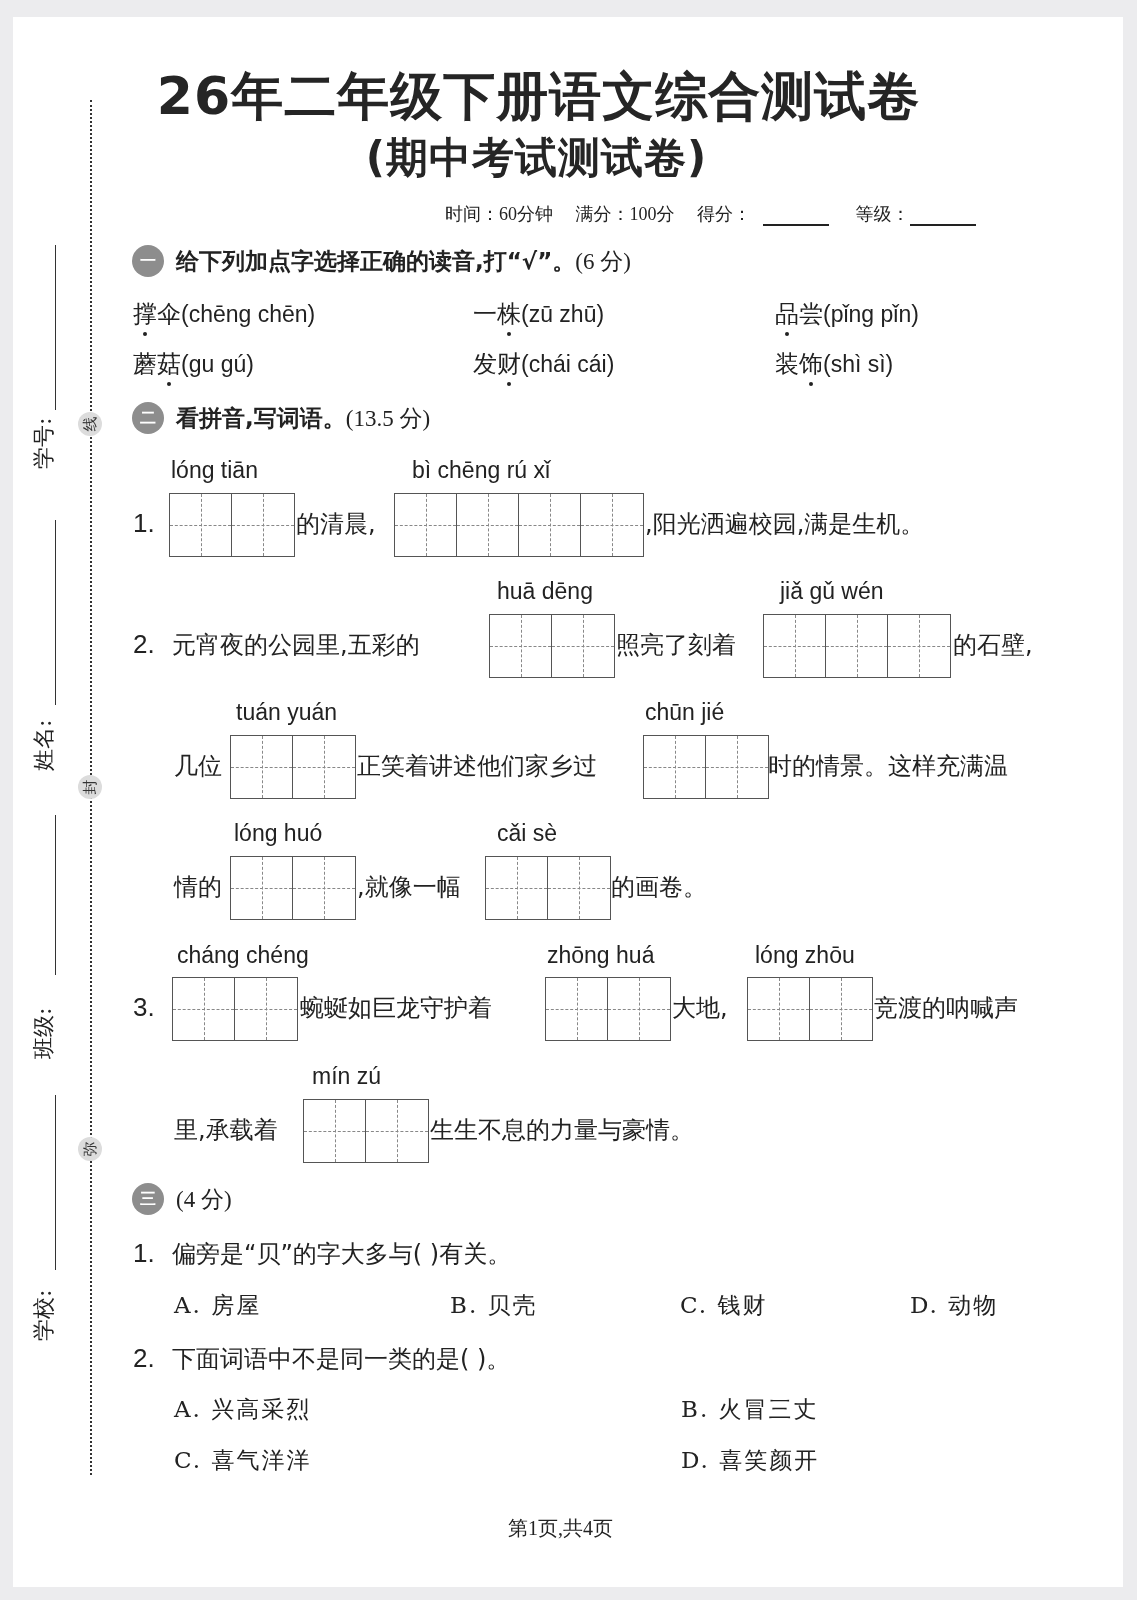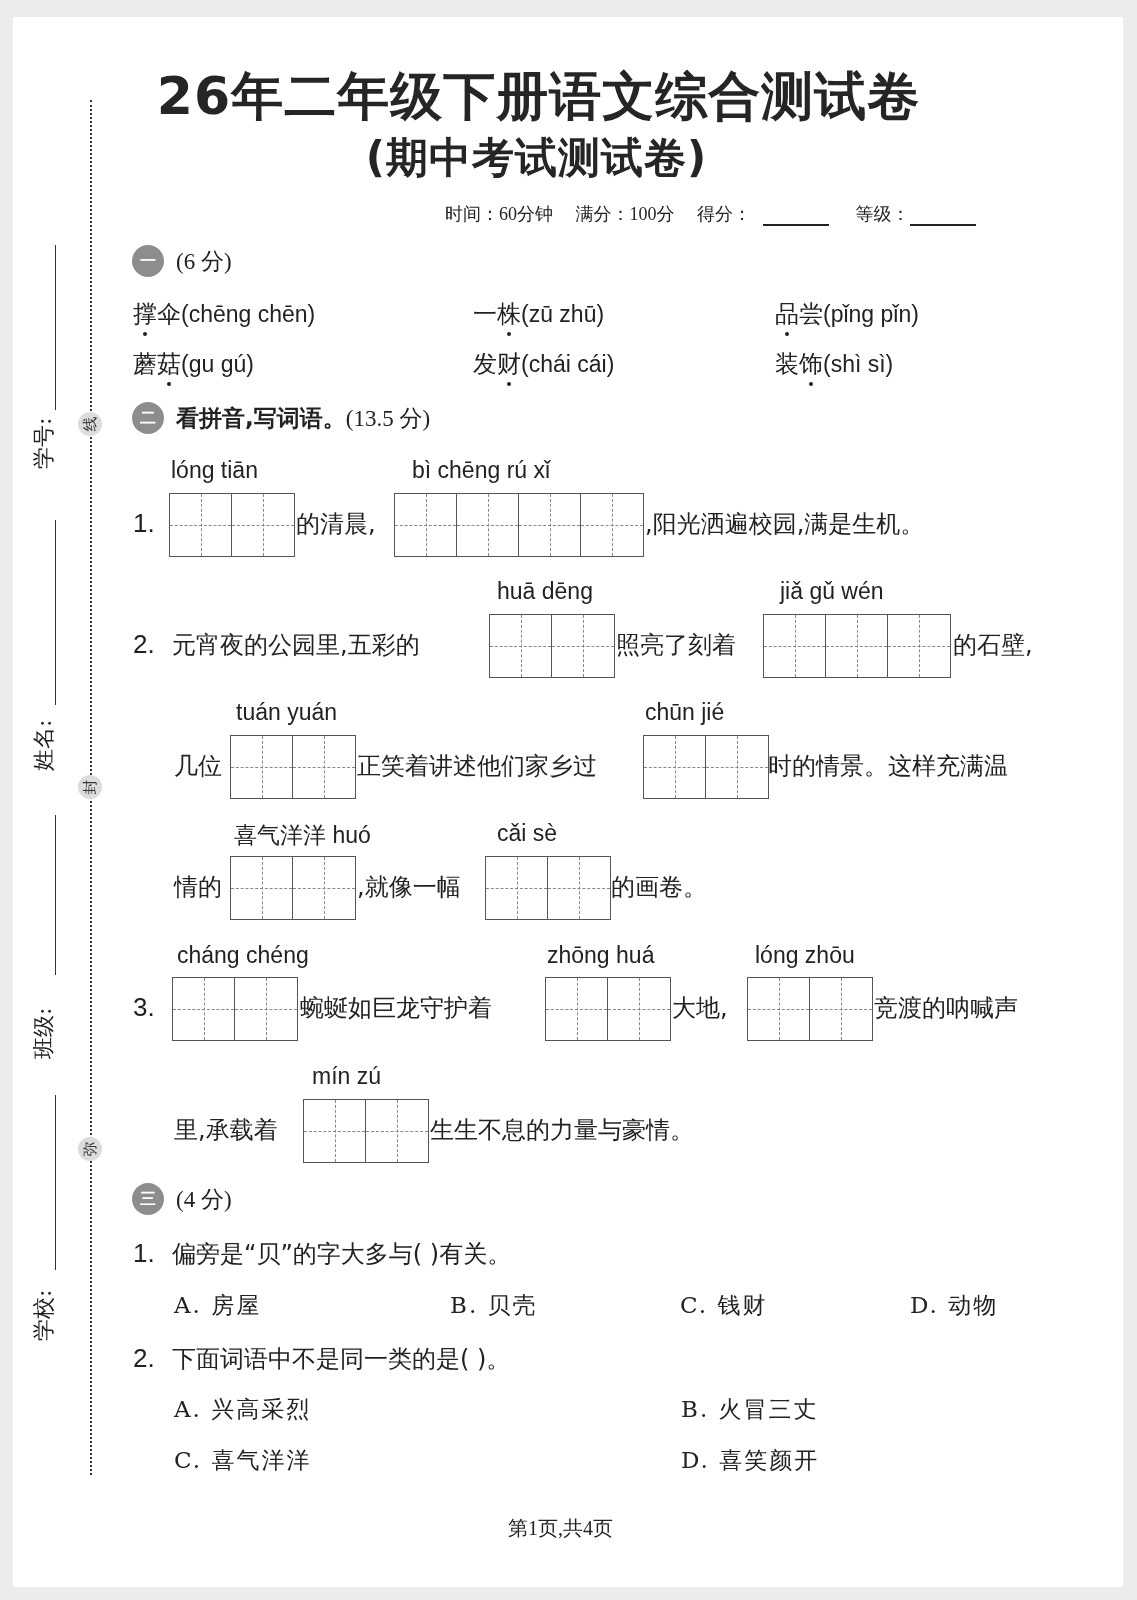--- a/index.html
+++ b/index.html
@@ -142,20 +142,21 @@
 <div class="title sub">(期中考试测试卷)</div>
 <div class="meta">
   <span>时间：60分钟</span>
   <span>满分：100分</span>
   <span style="margin-right:12px">得分：</span><span class="blank" style="margin-right:22px"></span>
   <span style="margin-right:0">等级：</span><span class="blank"></span>
 </div>
 
 <div class="sec-head" style="top:245px">
   <span class="badge">一</span>
+  <span>给下列加点字选择正确的读音,打“√”。</span>
   <span class="pts">(6 分)</span>
 </div>
 
 <div class="q1item" style="left:133px;top:298px">
   <span class="dot">撑</span><span>伞</span><span class="py">(chēng   chēn)</span>
 </div>
 <div class="q1item" style="left:473px;top:298px">
   <span>一</span><span class="dot">株</span><span class="py">(zū   zhū)</span>
 </div>
 <div class="q1item" style="left:775px;top:298px">
@@ -216,21 +217,21 @@
     <div class="cell"></div>
     <div class="cell"></div>
   </div>
 <div class="line-text" style="left:357px;top:750px">正笑着讲述他们家乡过</div>
 <div class="boxes" style="left:643px;top:735px">
     <div class="cell"></div>
     <div class="cell"></div>
   </div>
 <div class="line-text" style="left:768px;top:750px">时的情景。这样充满温</div>
 
-<div class="pinyin" style="left:234px;top:820px">喜气洋洋 huó</div>
+<div class="pinyin" style="left:234px;top:820px">lóng huó</div>
 <div class="pinyin" style="left:497px;top:820px">cǎi    sè</div>
 <div class="line-text" style="left:174px;top:871px">情的</div>
 <div class="boxes" style="left:230px;top:856px">
     <div class="cell"></div>
     <div class="cell"></div>
   </div>
 <div class="line-text" style="left:357px;top:871px">,就像一幅</div>
 <div class="boxes" style="left:485px;top:856px">
     <div class="cell"></div>
     <div class="cell"></div>

